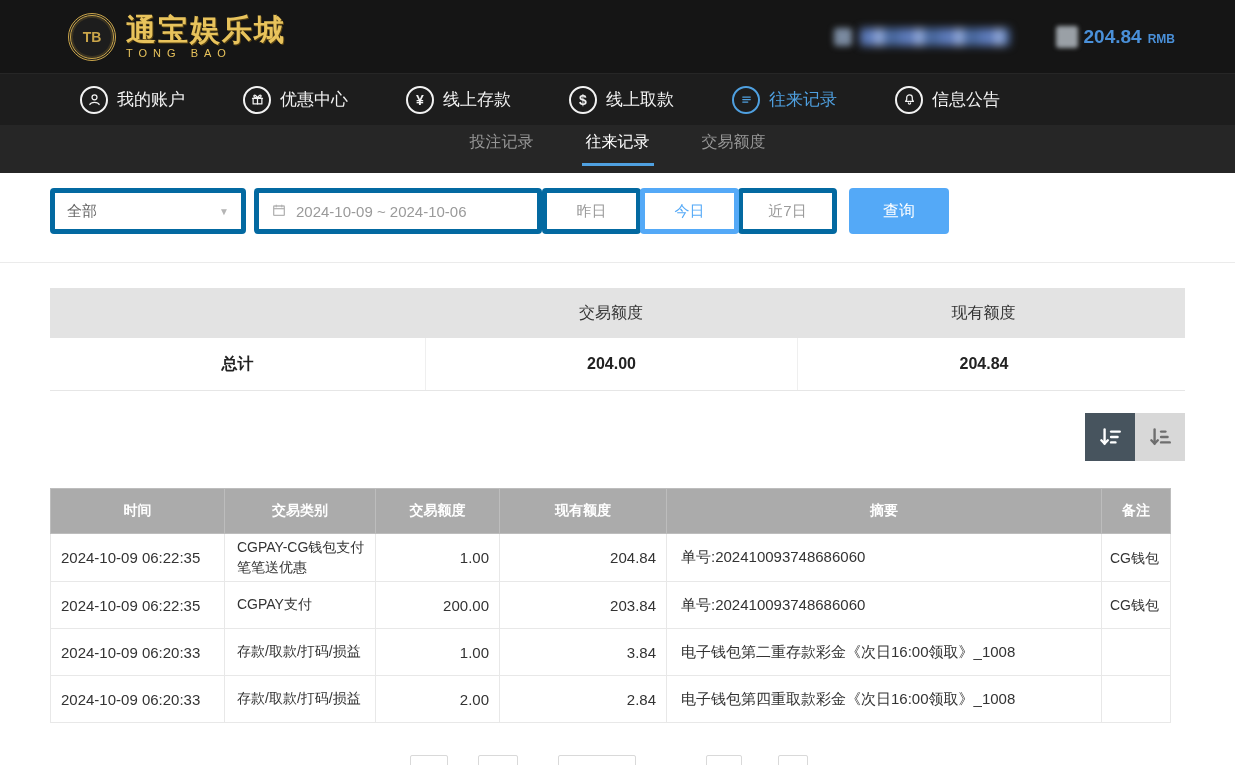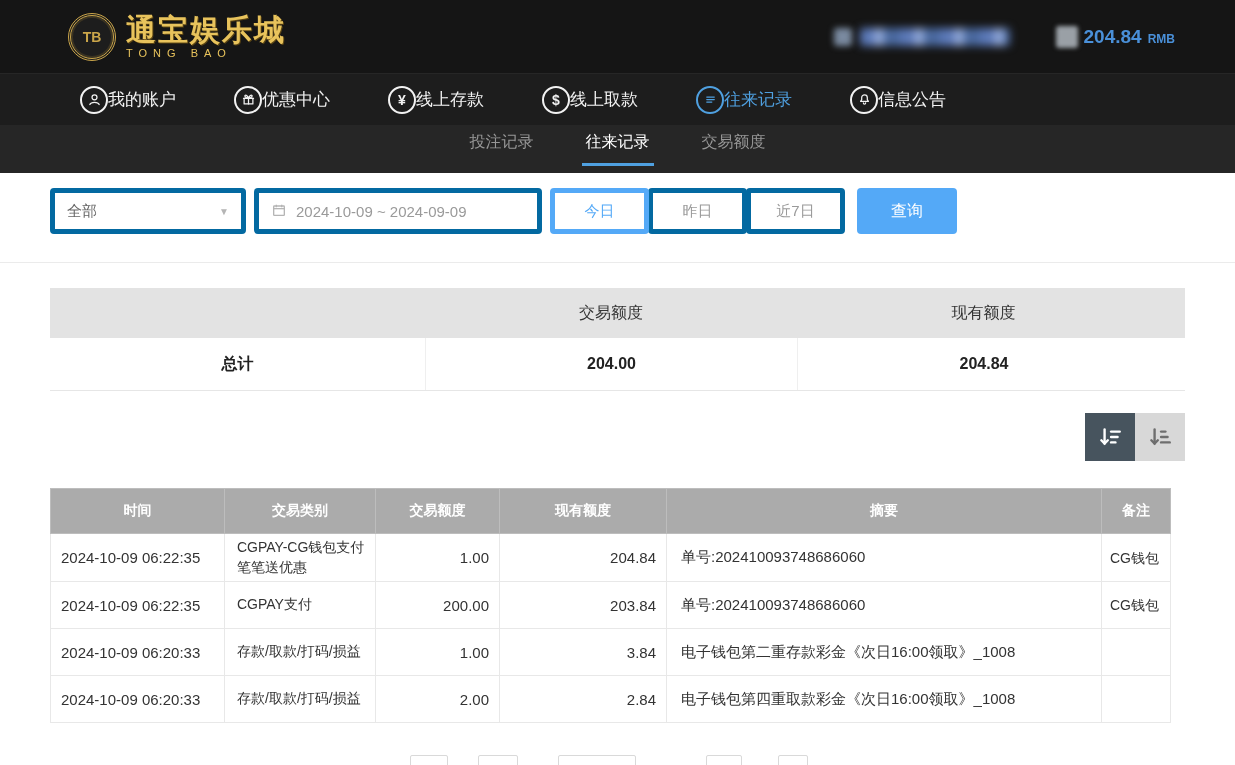--- a/index.html
+++ b/index.html
@@ -25,21 +25,21 @@
     background:repeating-linear-gradient(90deg,#5b79b8 0 14px,#8fa6d6 14px 24px,#4a699f 24px 40px); }
   .balance { display:flex; align-items:baseline; gap:6px; }
   .wallet-blur { width:22px; height:22px; background:#9aa0a6; border-radius:3px;
     filter:blur(2px); align-self:center; }
   .balance-amount { color:#4a90d9; font-size:19px; font-weight:bold; }
   .balance-cur { color:#4a90d9; font-size:12px; font-weight:bold; }
 
   
   .mainnav { height:52px; background:#1d1d1d; display:flex; align-items:center;
     padding-left:80px; gap:58px; border-top:1px solid #262626; }
-  .nav-item { display:flex; align-items:center; color:#f2f2f2; cursor:pointer; }
+  .nav-item { display:flex; align-items:center; gap:9px; color:#f2f2f2; cursor:pointer; }
   .nav-item.active { color:#4fa0e0; }
   .nav-ring { width:28px; height:28px; border:2px solid currentColor; border-radius:50%;
     display:flex; align-items:center; justify-content:center; flex:0 0 auto; }
   .nav-ring svg { width:15px; height:15px; stroke:currentColor; fill:none;
     stroke-width:2; stroke-linecap:round; stroke-linejoin:round; }
   .nav-ring .coin-glyph { font-size:14px; font-weight:bold; line-height:1; }
   .nav-label { font-size:17px; }
 
   
   .subnav { height:48px; background:#262626; display:flex; justify-content:center;
@@ -193,24 +193,24 @@
     </div>
     <div class="ctrl dateinput">
       <span class="cal-icon">
         <svg viewBox="0 0 24 24">
             <rect x="4" y="6" width="16" height="14" rx="1"></rect>
             <line x1="4" y1="10" x2="20" y2="10"></line>
             <line x1="8" y1="4" x2="8" y2="8"></line>
             <line x1="16" y1="4" x2="16" y2="8"></line>
           </svg>
       </span>
-      <span>2024-10-09 ~ 2024-09-09</span>
-    </div>
+      <span>2024-10-09 ~ 2024-10-06</span>
+    </div>
+    <div class="ctrl quick">昨日</div>
     <div class="ctrl quick first active">今日</div>
-    <div class="ctrl quick">昨日</div>
     <div class="ctrl quick">近7日</div>
     <button class="search-btn">查询</button>
   </div>
   <div class="filters-divider"></div>
 
   <div class="summary">
     <div class="sum-head">
       <div></div>
       <div>交易额度</div>
       <div>现有额度</div>

